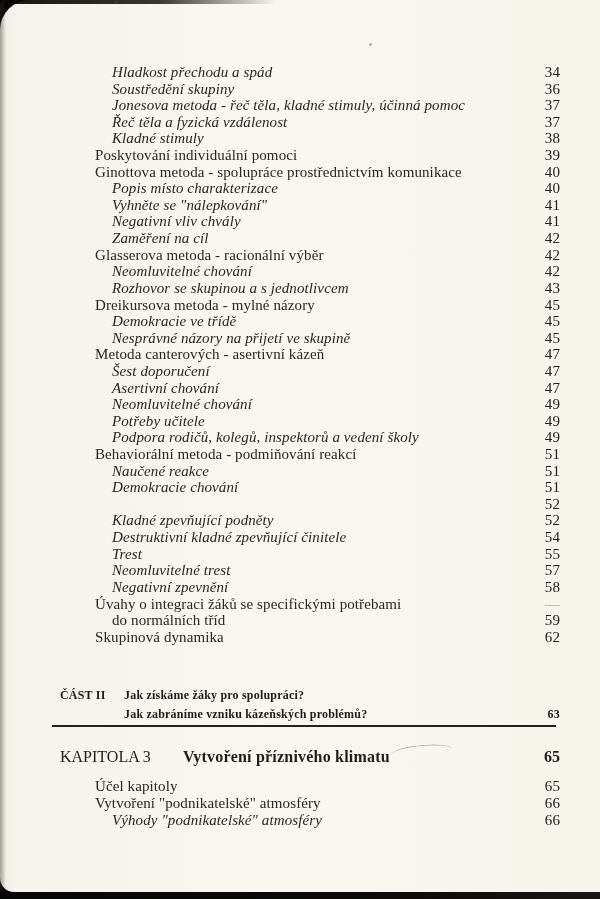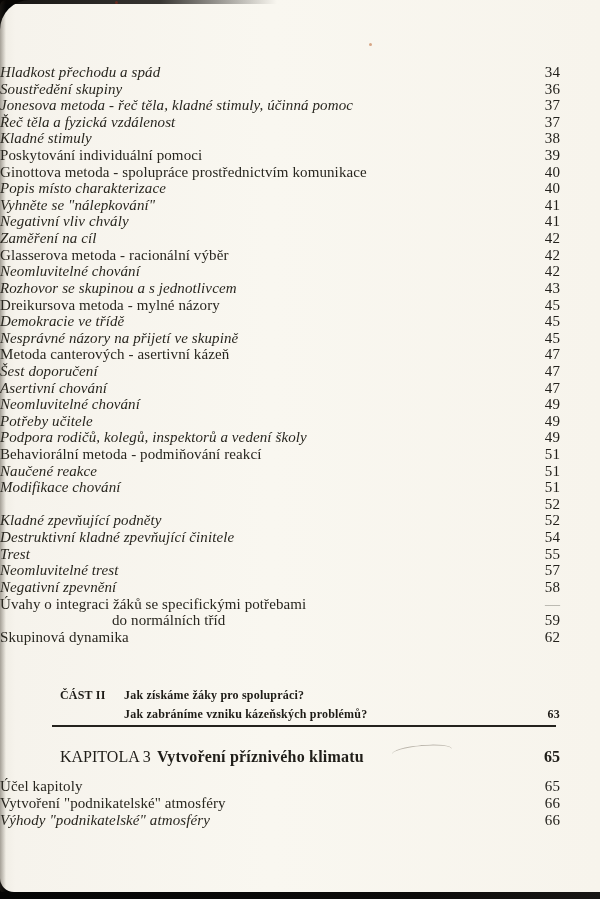--- a/index.html
+++ b/index.html
@@ -34,22 +34,22 @@
 
   
   .toc{position:absolute;left:0;right:40px;top:64px;}
   .row{
     display:flex;align-items:baseline;
     height:16.62px;line-height:16.62px;font-size:15px;
     letter-spacing:.1px;white-space:nowrap;
   }
   .row .t{color:#28261f;}
   .row .n{margin-left:auto;color:#23211c;}
-  .lvl1{}
-  .lvl2{}
+  .lvl1{padding-left:95px;}
+  .lvl2{padding-left:112px;}
   .lvl2 .t{font-style:italic;}
   .cont{padding-left:112px;}
   .n.faint{color:#aaa79f;font-weight:normal;}
 
   
   .part{
     position:absolute;left:60px;right:40px;top:686px;
     display:flex;align-items:flex-start;
     font-weight:bold;font-size:12px;line-height:18.6px;letter-spacing:.2px;
     color:#1d1b16;white-space:nowrap;
@@ -57,21 +57,21 @@
   .part-label{width:64px;flex:none;}
   .part-titles{flex:1;}
   .part-num{align-self:flex-end;flex:none;}
 
   .rule{position:absolute;left:52px;right:44px;top:725px;height:2px;background:#24221d;}
 
   
   .chapter{
     position:absolute;left:60px;right:40px;top:748px;
     display:flex;align-items:baseline;font-size:16px;line-height:18px;
-    white-space:nowrap;color:#201e19;
+    white-space:nowrap;color:#201e19;gap:26px;
   }
   .chapter-label{width:97px;flex:none;font-weight:normal;}
   .chapter-title{font-weight:bold;letter-spacing:.2px;text-align:right;}
   .chapter-num{margin-left:auto;font-weight:bold;}
 
   
   .chapter-toc{position:absolute;left:0;right:40px;top:778px;}
   .chapter-toc .row{height:17.2px;line-height:17.2px;}
 
   .bottom-edge{
@@ -184,21 +184,21 @@
       </div>
       <div class="row lvl1">
         <span class="t">Behaviorální metoda - podmiňování reakcí</span>
         <span class="n">51</span>
       </div>
       <div class="row lvl2">
         <span class="t">Naučené reakce</span>
         <span class="n">51</span>
       </div>
       <div class="row lvl2">
-        <span class="t">Modifikace chování</span>
+        <span class="t">Demokracie chování</span>
         <span class="n">51</span>
       </div>
       <div class="row lvl2">
         <span class="n">52</span>
       </div>
       <div class="row lvl2">
         <span class="t">Kladné zpevňující podněty</span>
         <span class="n">52</span>
       </div>
       <div class="row lvl2">

